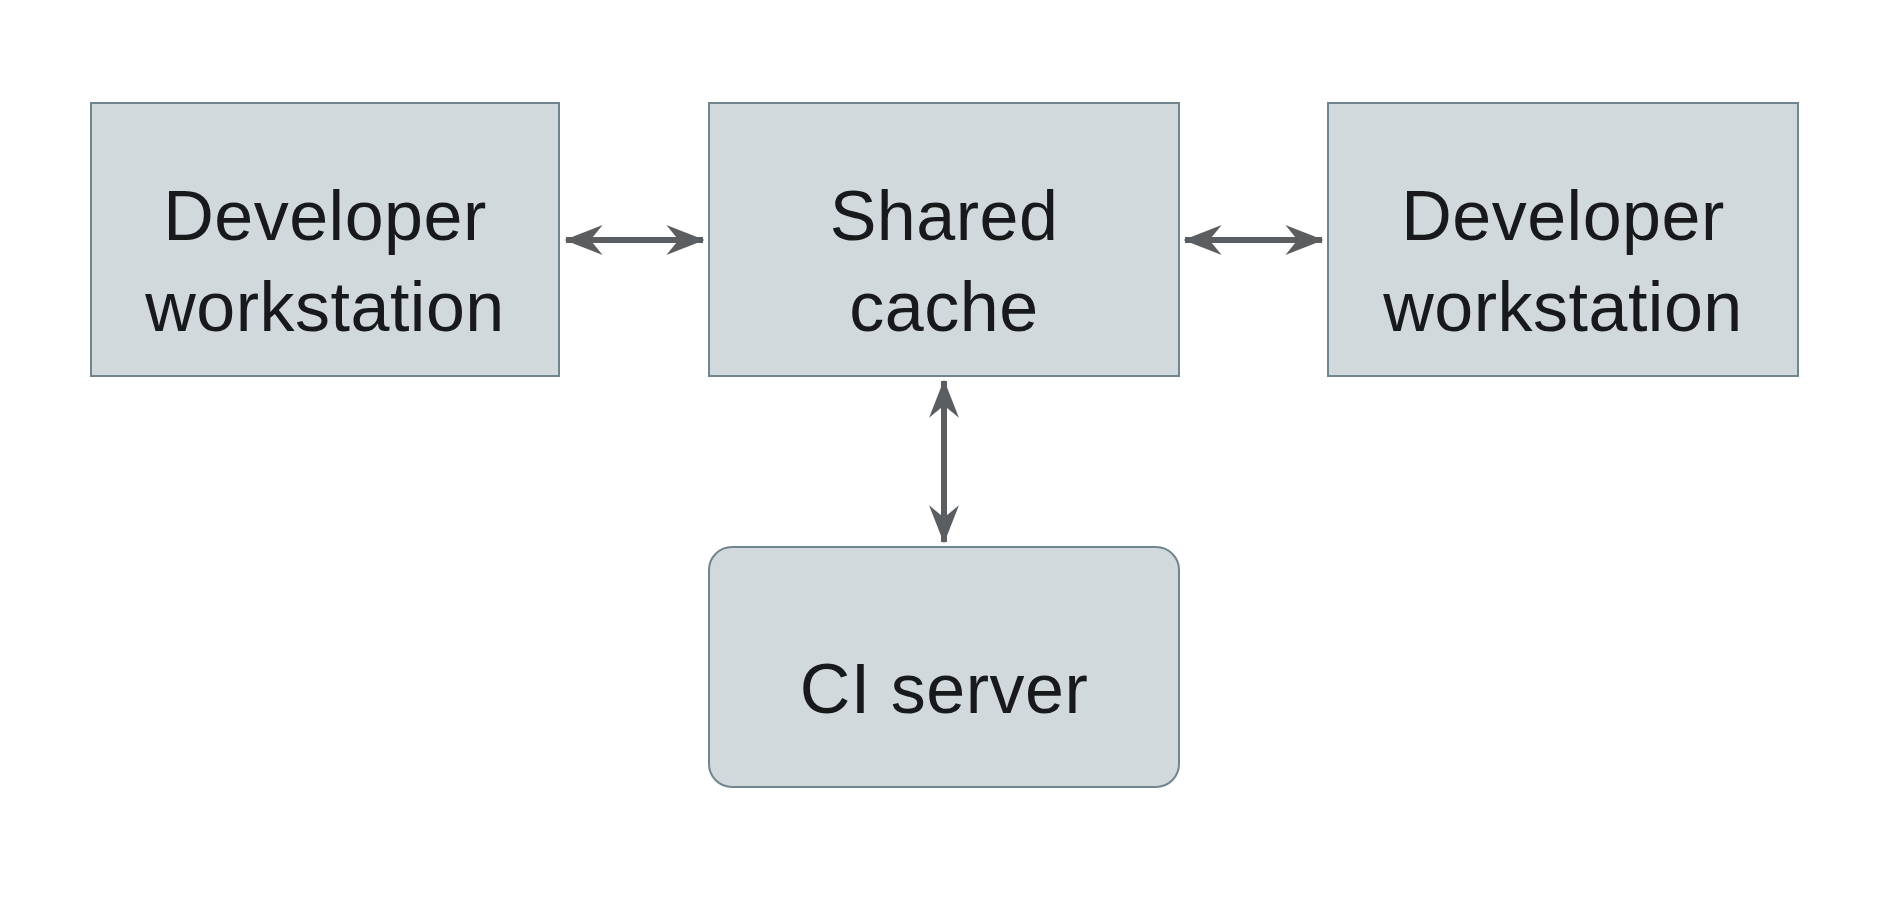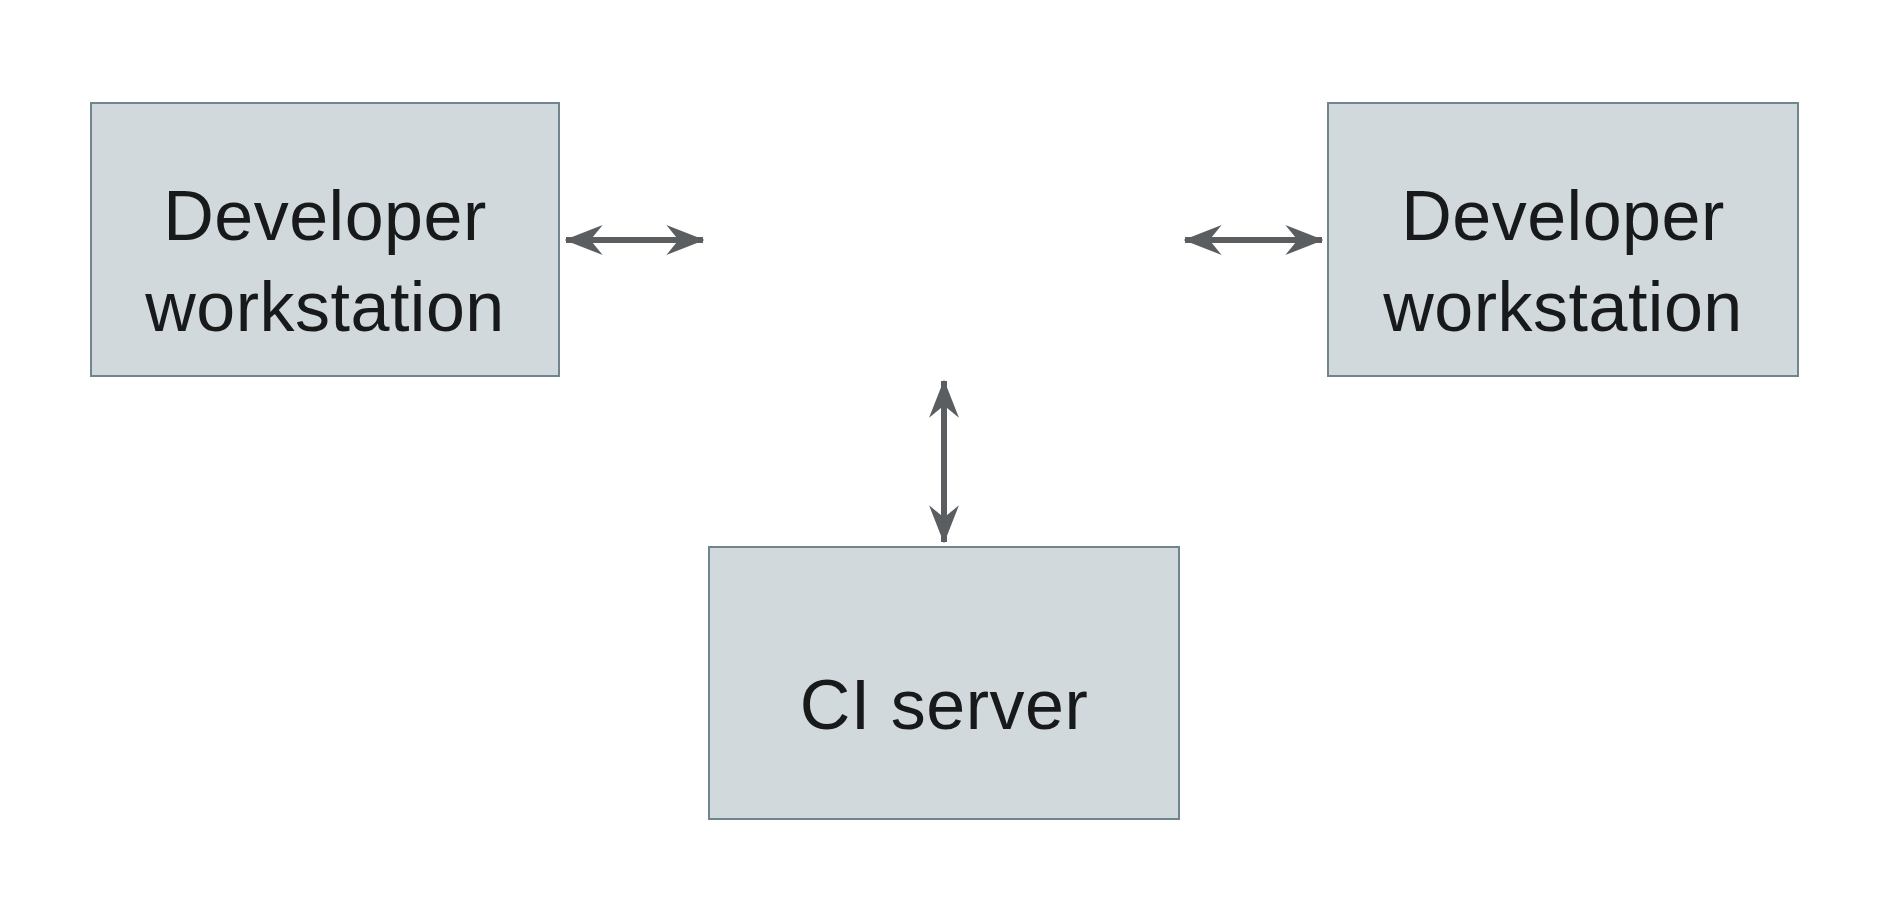--- a/index.html
+++ b/index.html
@@ -29,21 +29,21 @@
     text-align: center;
     color: #17191b;
     font-size: 70px;
     line-height: 91px;
     letter-spacing: 0.5px;
     margin-top: 44px;
   }
   .node-dev-left   { left: 90px;   top: 102px; width: 470px; height: 275px; }
   .node-cache      { left: 708px;  top: 102px; width: 472px; height: 275px; }
   .node-dev-right  { left: 1327px; top: 102px; width: 472px; height: 275px; }
-  .node-ci         { left: 708px;  top: 546px; width: 472px; height: 274px; }
+  .node-ci         { left: 708px;  top: 546px; width: 472px; height: 242px; border-radius: 24px; }
 
   .arrows-layer {
     position: absolute;
     left: 0;
     top: 0;
     width: 1900px;
     height: 922px;
     pointer-events: none;
   }
 </style>
@@ -61,20 +61,24 @@
     <line x1="566" y1="240" x2="703" y2="240" stroke="#5b5e61" stroke-width="6" marker-start="url(#stealth)" marker-end="url(#stealth)"></line>
     <line x1="1185" y1="240" x2="1322" y2="240" stroke="#5b5e61" stroke-width="6" marker-start="url(#stealth)" marker-end="url(#stealth)"></line>
     <line x1="944" y1="381" x2="944" y2="542" stroke="#5b5e61" stroke-width="6" marker-start="url(#stealth)" marker-end="url(#stealth)"></line>
   </svg>
 
   <div class="node node-dev-left">
     <div class="node-label">Developer
 workstation</div>
   </div>
 
+  <div class="node node-cache">
+    <div class="node-label">Shared
+cache</div>
+  </div>
 
   <div class="node node-dev-right">
     <div class="node-label">Developer
 workstation</div>
   </div>
 
   <div class="node node-ci">
     <div class="node-label">CI server</div>
   </div>
 

